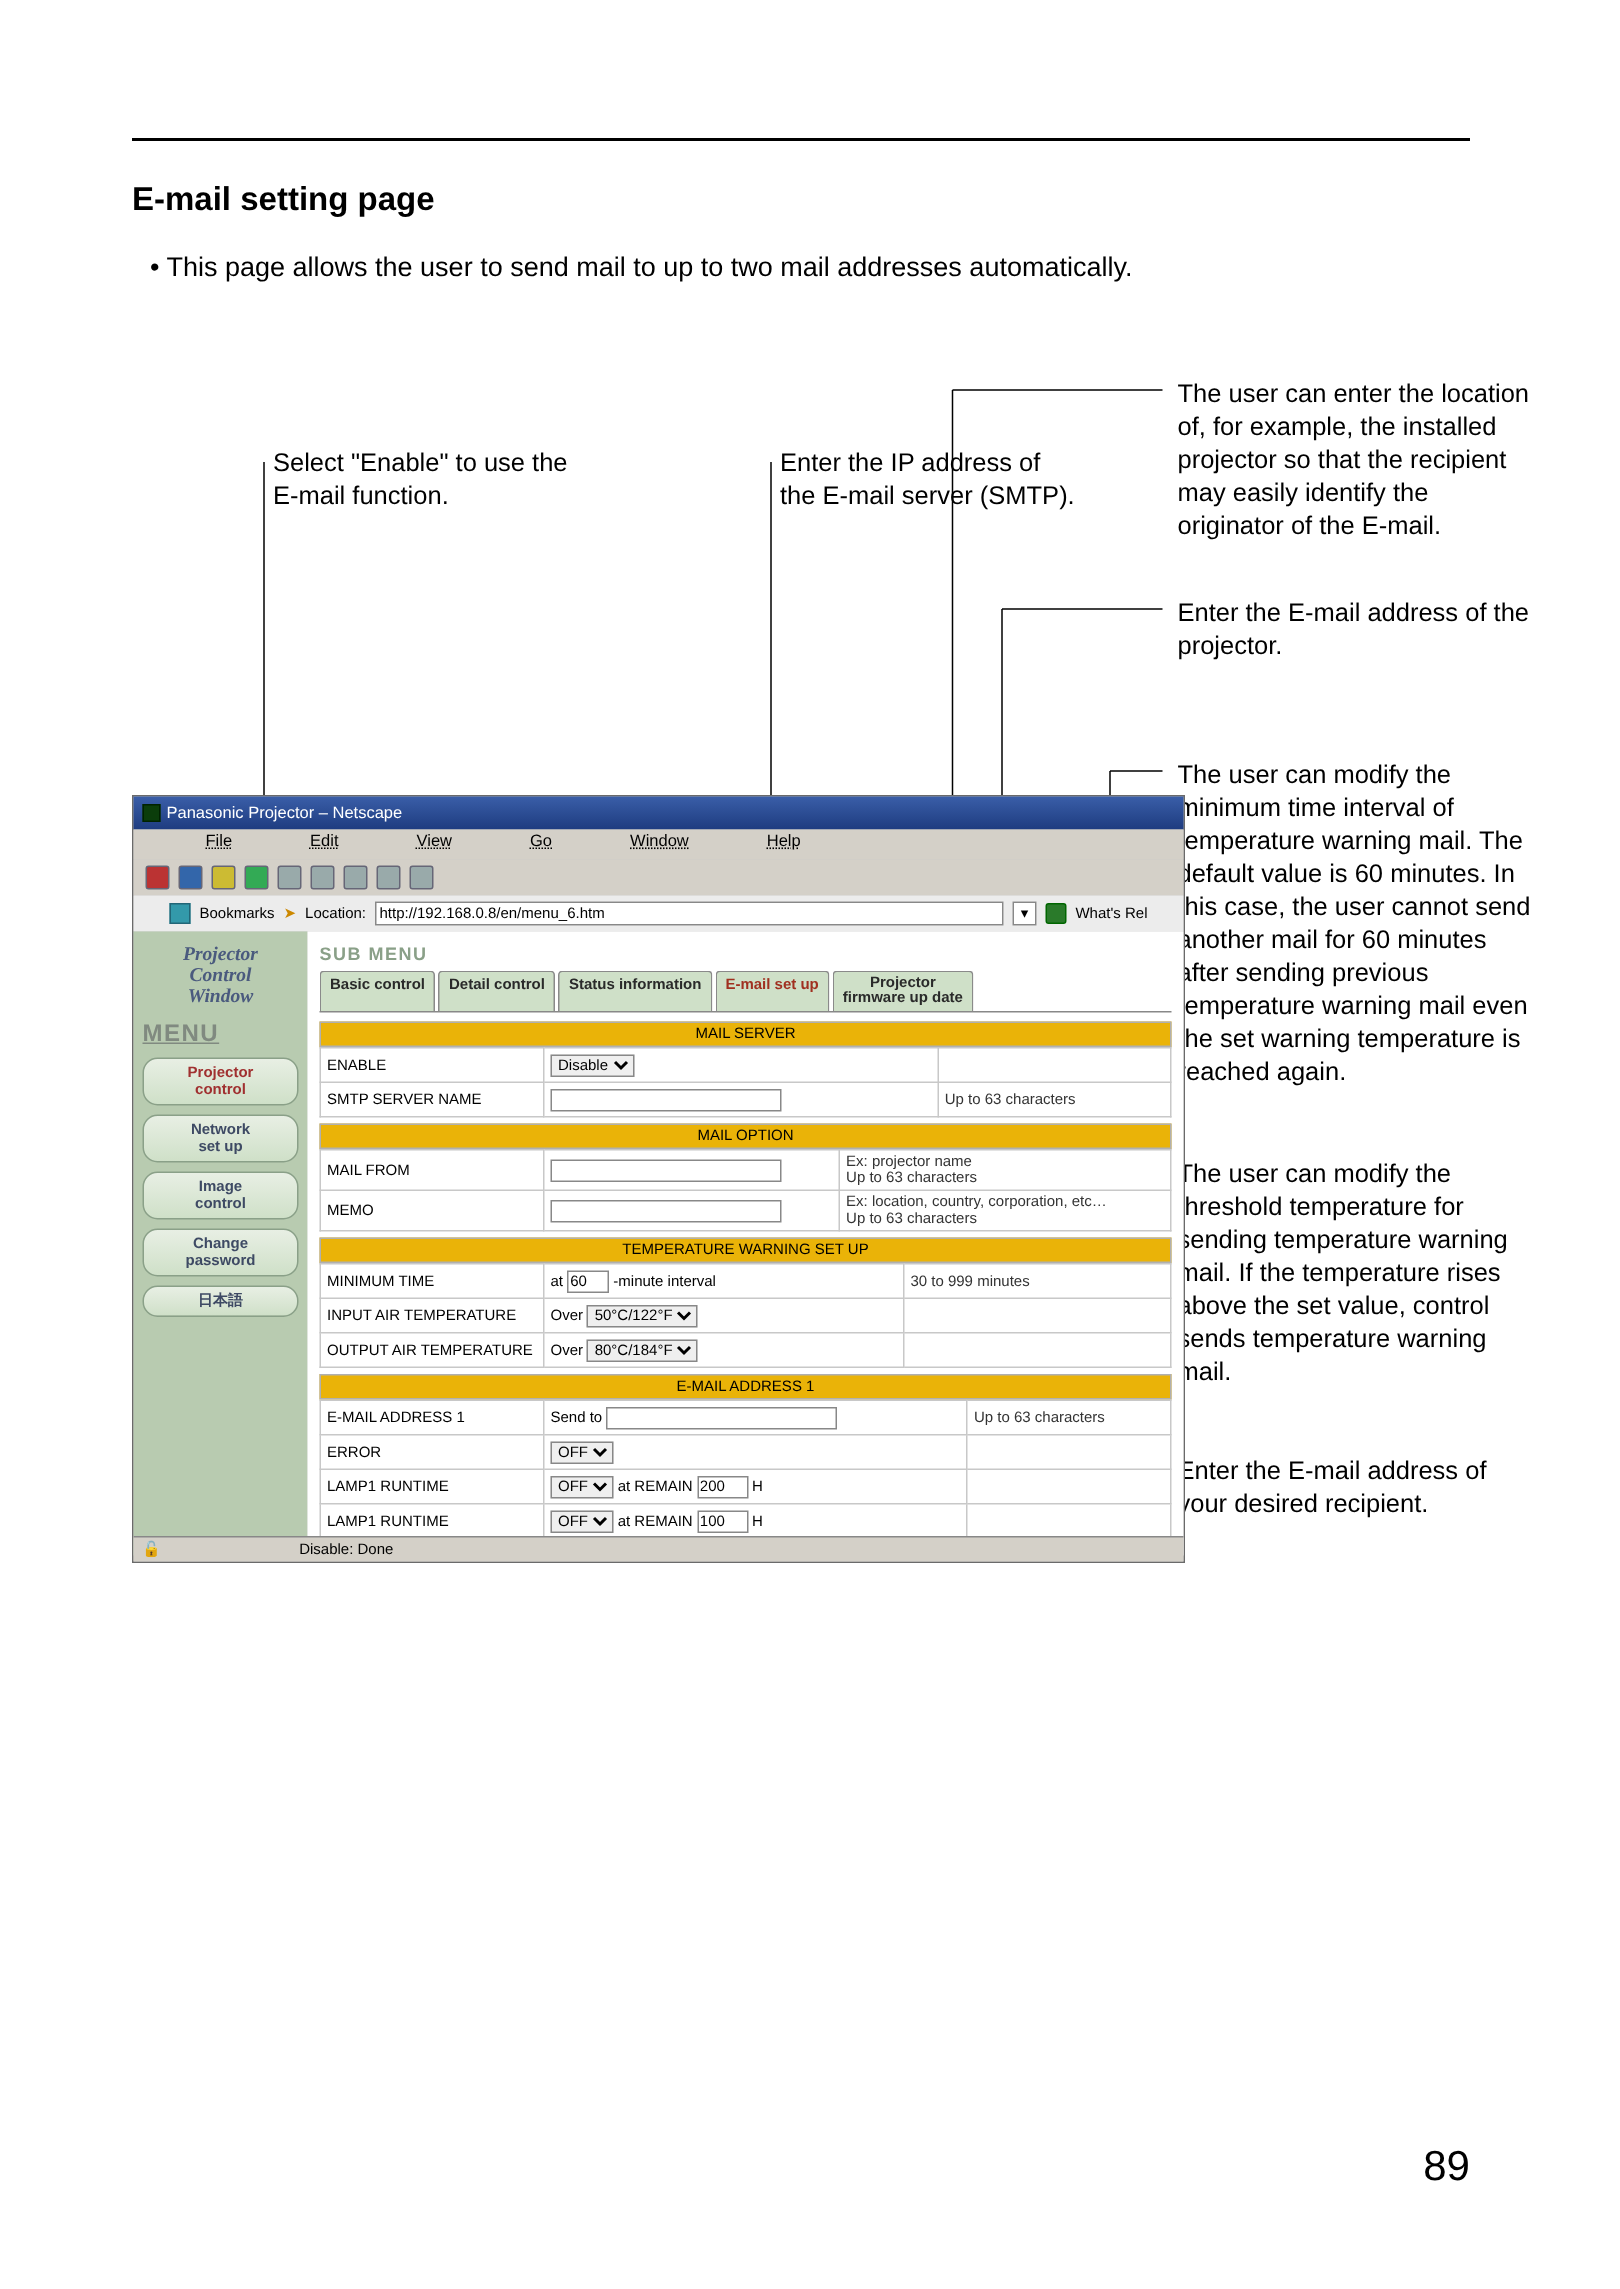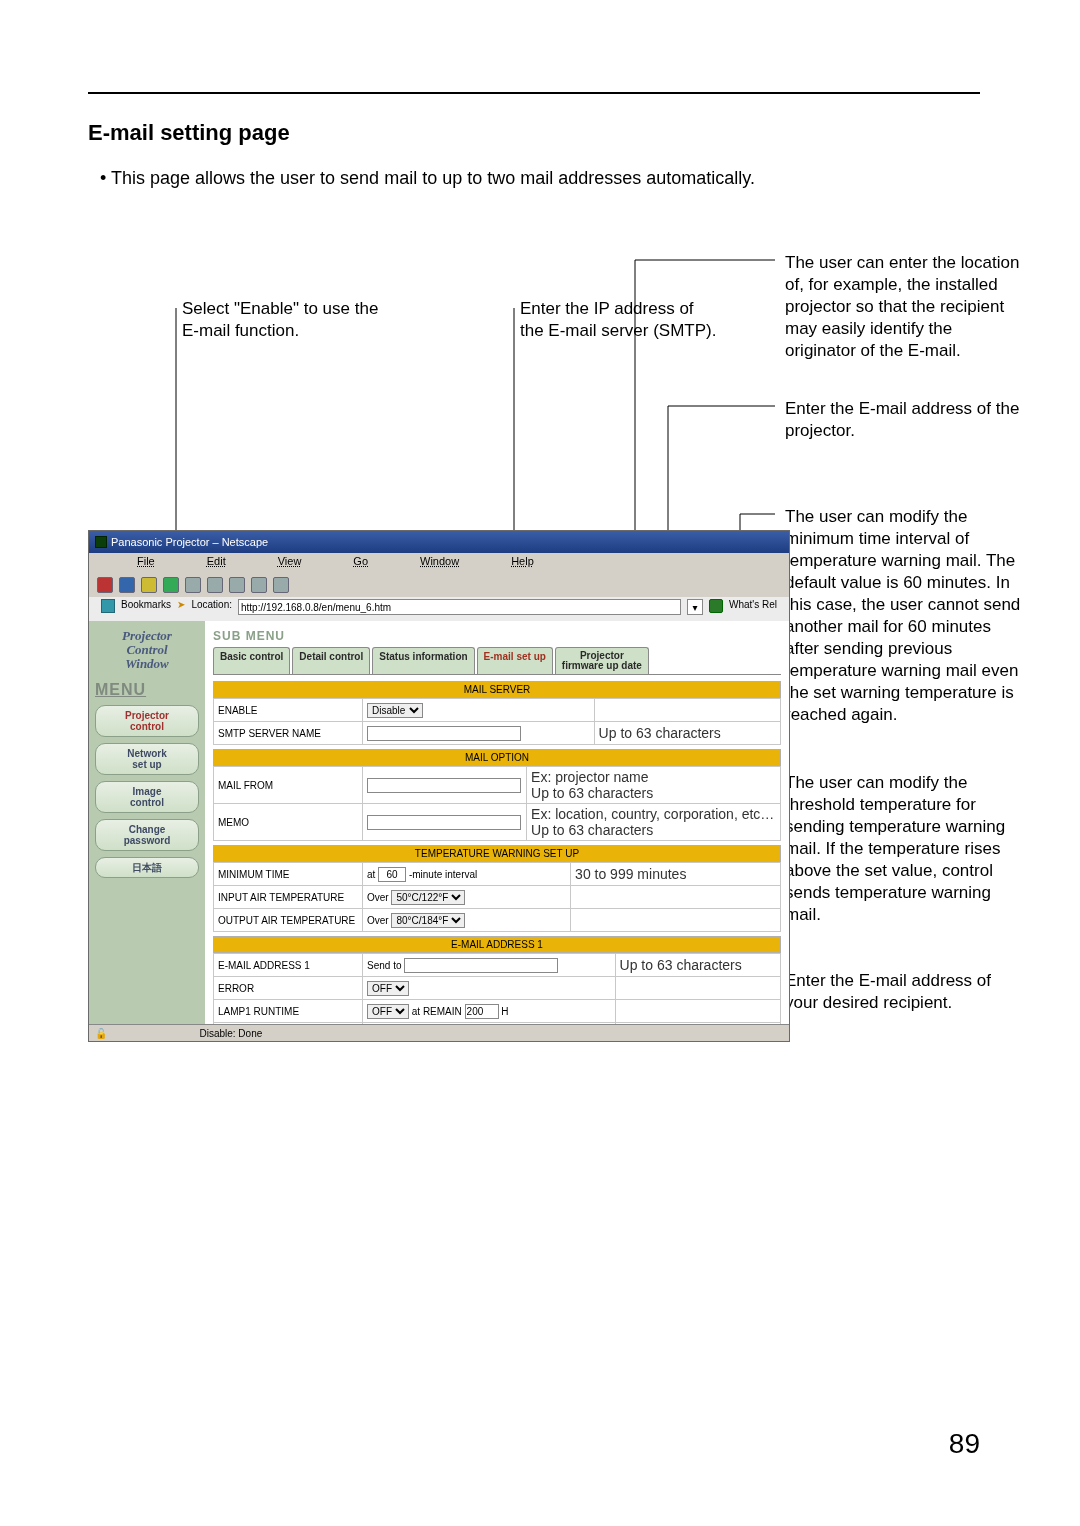--- a/index.html
+++ b/index.html
@@ -94,22 +94,23 @@
     border-radius: 2px;
   }
   .tb-icon.red { background:#b33; }
   .tb-icon.yellow { background:#cb3; }
   .tb-icon.green { background:#3a5; }
   .tb-icon.blue { background:#36a; }
   .locbar {
     height: 20px;
     background: #ececec;
     display: flex;
+    align-items: center;
     gap: 6px;
-    padding: 2px 12px;
+    padding: 2px 24px;
     font-size: 10px;
   }
   .locbar input {
     flex: 1;
     font-size: 10px;
     height: 14px;
     border: 1px solid #888;
     padding: 0 2px;
   }
   .locbar .drop {
@@ -213,21 +214,21 @@
     font-size: 10px;
     height: 15px;
     border: 1px solid #888;
   }
   .tinyinp {
     font-size: 10px;
     height: 13px;
     border: 1px solid #888;
     padding: 0 1px;
   }
-  .hintcell { font-size: 14px; color:#333;margin-top:19px; }
+  .hintcell { font-size: 10px; color:#333;margin-top:19px; }
   .statusbar {
     position:absolute;
     left:0; right:0; bottom:0;
     height:16px;
     background:#d4d0c8;
     border-top:1px solid #888;
     font-size:10px;
     display:flex;
     align-items:center;
     padding: 0 6px;
@@ -402,21 +403,21 @@
         </tbody>
           </table>
 
         <div class="section-head">TEMPERATURE WARNING SET UP</div>
         <table class="form-table">
           <tbody>
               <tr>
             <td class="lbl">MINIMUM TIME</td>
             <td>
               <span>at</span>
-              <input class="tinyinp" style="width: 24px; text-align: center;" value="60">
+              <input class="tinyinp" style="width: 24px;" value="60">
               <span>-minute interval</span>
             </td>
             <td class="hintcell">30 to 999 minutes</td>
           </tr>
           <tr>
             <td class="lbl">INPUT AIR TEMPERATURE</td>
             <td>
               <span>Over</span>
               <select class="tinysel"><option>50°C/122°F</option></select>
             </td>

